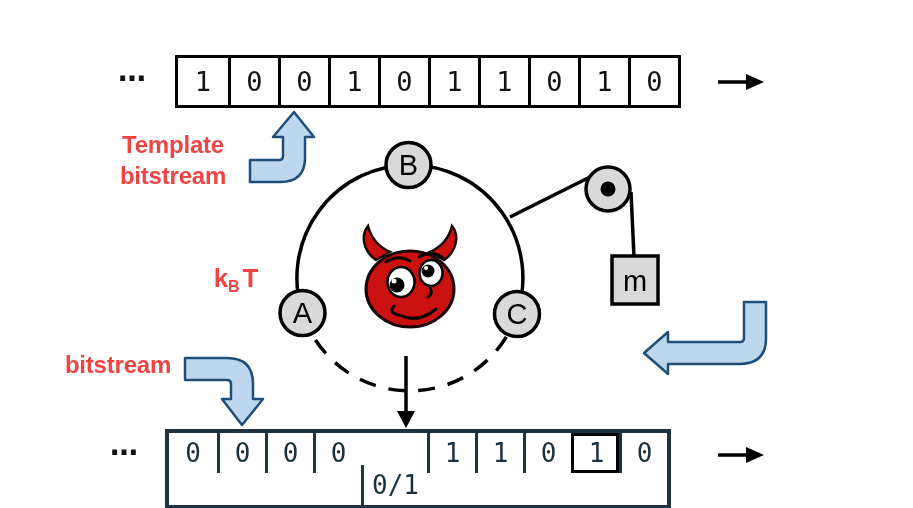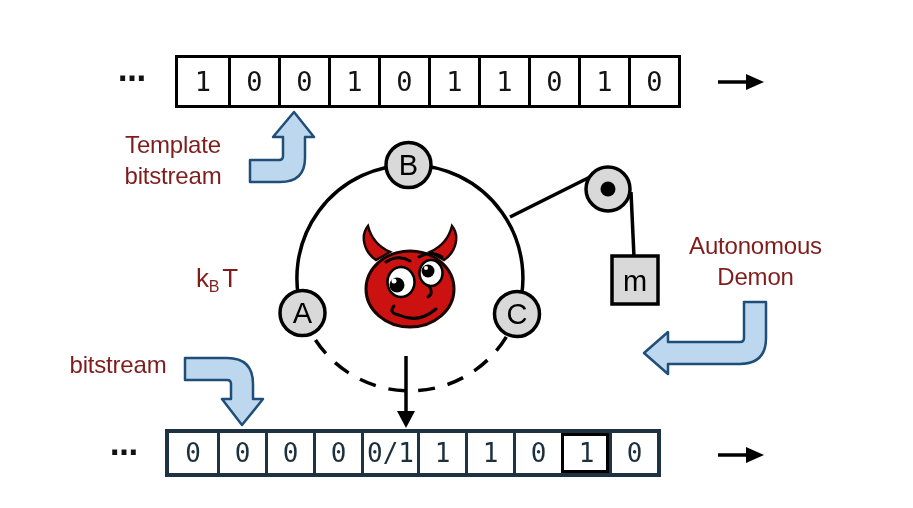--- a/index.html
+++ b/index.html
@@ -17,39 +17,39 @@
   }
   .stream-top { left:175px; top:55px; border:3px solid var(--top-stream-border,#000); }
   .stream-top .cell { width:50px; height:47px; font-size:27px; color:#141414;
     border-left:3px solid var(--top-stream-border,#000); }
   .stream-top .cell:first-child { border-left:none; }
 
   .stream-bottom { left:165px; top:429px; border:4px solid var(--bottom-stream-border,#1d3344); }
   .stream-bottom .cell { width:48px; height:40px; font-size:26px; color:#1c2f3c;
     border-left:3px solid var(--bottom-stream-border,#1d3344); }
   .stream-bottom .cell:first-child { border-left:none; }
-  .stream-bottom .cell.wide { width:56px; }
+  .stream-bottom .cell.wide { width:66px;margin-top:32px; }
   .stream-bottom .cell.highlight { outline:3px solid #000; outline-offset:-3px; z-index:2; }
 
   .ellipsis {
     position:absolute; font-size:28px; line-height:28px; font-weight:700; color:#111;
     font-family:"DejaVu Sans", sans-serif;
   }
   .ellipsis.top { left:118px; top:58px; }
   .ellipsis.bottom { left:110px; top:432px; }
 
   
   .lbl {
-    position:absolute; text-align:center; color:#7f1d1d;
-    font-size:24px; font-weight:400; line-height:31px; letter-spacing:-0.2px;
+    position:absolute; text-align:center; color:#ef4444;
+    font-size:24px; font-weight:700; line-height:31px; letter-spacing:-0.2px;
   }
   .lbl-template { left:98px;  top:129px; width:150px; }
   .lbl-copy     { left:43px;  top:349px; width:150px; }
   .lbl-demon    { left:663px; top:230px; width:185px; }
-  .lbl-kbt      { left:196px; top:263px; width:80px; text-align:left; font-size:26px; }
+  .lbl-kbt      { left:196px; top:263px; width:80px; text-align:center; font-size:26px; }
   .lbl-kbt sub  { font-size:16px; vertical-align:-5px; }
   .lbl-kbt .t-suffix { margin-left:3px; }
 
   
   .ink-line   { stroke:#000; stroke-width:3.5; fill:none; }
   .ink-dashed { stroke:#000; stroke-width:3.5; fill:none; stroke-dasharray:17 13; }
   .ink-fill   { fill:#000; }
   .gray-node  { fill:var(--node-fill,#d9d9d9); stroke:#000; stroke-width:3.5; }
   .node-letter{ font-family:"Liberation Sans", sans-serif; font-size:29px; fill:#000; }
   .blue-arrow { fill:var(--arrow-fill,#bdd7ee); stroke:var(--arrow-stroke,#1f4e79);
@@ -155,22 +155,18 @@
 
   <div class="lbl lbl-template">
     <div>Template</div>
     <div>bitstream</div>
   </div>
 
   <div class="lbl lbl-copy">
     <div>bitstream</div>
   </div>
 
-  <div class="lbl lbl-demon">
-    <div>Autonomous</div>
-    <div>Demon</div>
-  </div>
 
   <div class="lbl lbl-kbt">
     <span>k</span><sub>B</sub><span class="t-suffix">T</span>
   </div>
 
 </div>
 
 </body></html>

